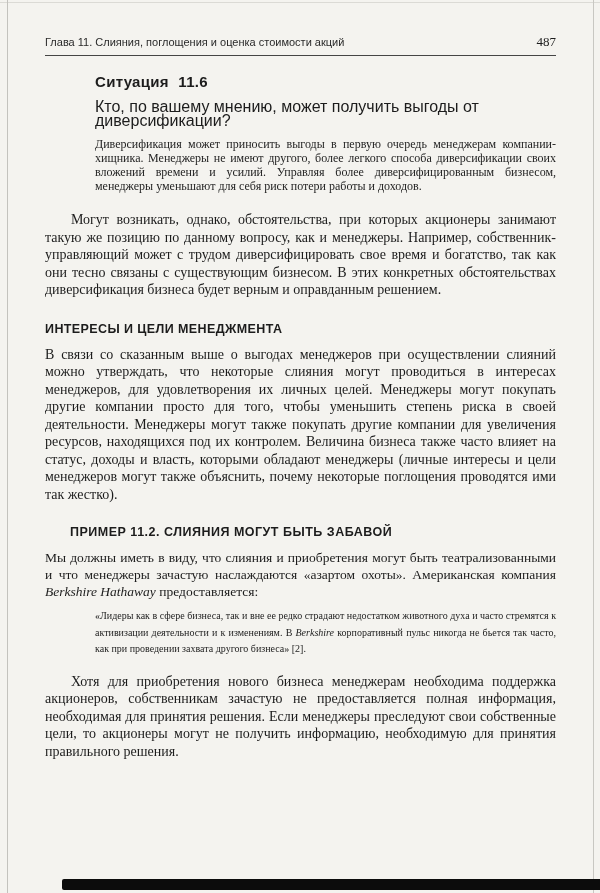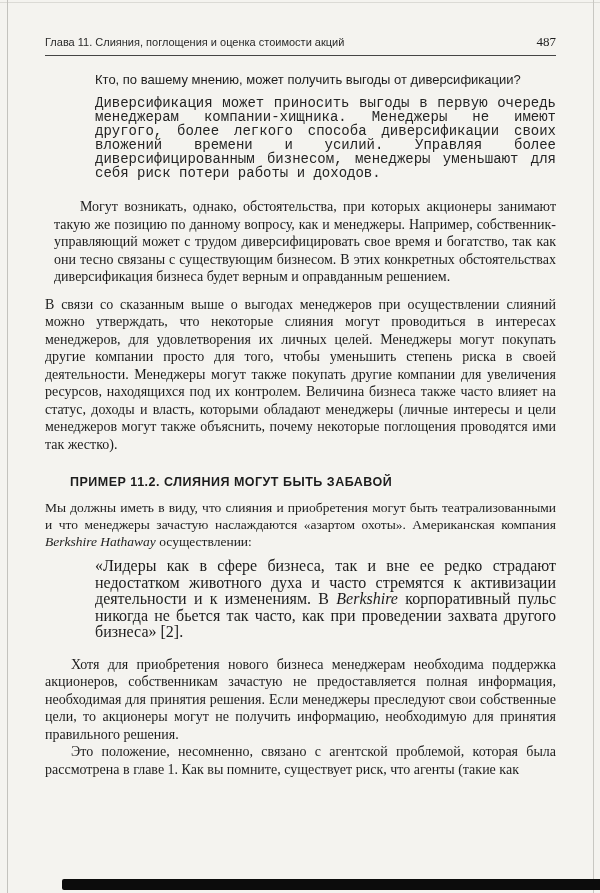--- a/index.html
+++ b/index.html
@@ -38,52 +38,52 @@
 
   .situation { margin: 17px 0 0 50px; }
   .sit-title {
     font-family: "Liberation Sans", sans-serif;
     font-size: 15px; font-weight: bold;
     word-spacing: 5px; letter-spacing: 0.3px;
     margin: 0;
   }
   .sit-q {
     font-family: "Liberation Sans", sans-serif;
-    font-size: 13px; line-height: 14px;
+    font-size: 16px; line-height: 14px;
     margin: 10px 0 0 0;
   }
   .sit-a {
-    font-family: Liberation Mono, monospace;
-    font-size: 14px; line-height: 14px;
+    font-family: Liberation Serif, serif;
+    font-size: 12px; line-height: 14px;
     text-align: justify;
     color: #242424;
     margin: 9px 0 0 0;
   }
 
-  .p2 { margin-top: 18px; margin-left: 9px; }
+  .p2 { margin-top: 18px; }
 
   .sec-head {
     font-family: "Liberation Sans", sans-serif;
     font-size: 12.5px; font-weight: bold;
     letter-spacing: 0.4px;
     margin: 23px 0 0 0;
   }
   .p3 { margin-top: 10px; font-family: Liberation Serif, serif; }
 
   .example { margin-top: 22px; }
   .ex-title {
     font-family: "Liberation Sans", sans-serif;
     font-size: 12.5px; font-weight: bold;
     letter-spacing: 0.5px;
     margin: 0 0 0 25px;
   }
   .ex-body { margin-top: 10px; font-size: 13.5px; line-height: 17px; }
   .quote {
     font-family: "Liberation Serif", serif;
-    font-size: 16px; line-height: 16.5px;
+    font-size: 10px; line-height: 16.5px;
     text-align: justify;
     margin: 8px 0 0 50px;
   }
 
   .p4 { margin-top: 15px; }
   .p5 { margin-top: 0; }
 
   .bottom-bar {
     position: absolute;
     left: 62px; right: 0; bottom: 3px;
@@ -104,34 +104,35 @@
   <div class="content">
 
     <div class="header-row">
       <span class="chapter">Глава 11. Слияния, поглощения и оценка стоимости акций</span>
       <span class="pagenum">487</span>
     </div>
     <div class="rule"></div>
 
 
     <section class="situation">
+      <h2 class="sit-title">Ситуация 11.6</h2>
       <p class="sit-q">Кто, по вашему мнению, может получить выгоды от диверсификации?</p>
       <p class="sit-a">Диверсификация может приносить выгоды в первую очередь менеджерам компании-хищника. Менеджеры не имеют другого, более легкого способа диверсификации своих вложений времени и усилий. Управляя более диверсифицированным бизнесом, менеджеры уменьшают для себя риск потери работы и доходов.</p>
     </section>
 
     <p class="body indent p2">Могут возникать, однако, обстоятельства, при которых акционеры занимают такую же позицию по данному вопросу, как и менеджеры. Например, собственник-управляющий может с трудом диверсифицировать свое время и богатство, так как они тесно связаны с существующим бизнесом. В этих конкретных обстоятельствах диверсификация бизнеса будет верным и оправданным решением.</p>
 
+    <h3 class="sec-head">ИНТЕРЕСЫ И ЦЕЛИ МЕНЕДЖМЕНТА</h3>
 
     <p class="body p3">В связи со сказанным выше о выгодах менеджеров при осуществлении слияний можно утверждать, что некоторые слияния могут проводиться в интересах менеджеров, для удовлетворения их личных целей. Менеджеры могут покупать другие компании просто для того, чтобы уменьшить степень риска в своей деятельности. Менеджеры могут также покупать другие компании для увеличения ресурсов, находящихся под их контролем. Величина бизнеса также часто влияет на статус, доходы и власть, которыми обладают менеджеры (личные интересы и цели менеджеров могут также объяснить, почему некоторые поглощения проводятся ими так жестко).</p>
 
     <section class="example">
       <h3 class="ex-title">ПРИМЕР 11.2. СЛИЯНИЯ МОГУТ БЫТЬ ЗАБАВОЙ</h3>
-      <p class="body ex-body"><span>Мы должны иметь в виду, что слияния и приобретения могут быть театрализованными и что менеджеры зачастую наслаждаются «азартом охоты». Американская компания </span><i>Berkshire Hathaway</i><span> осуществлении:</span></p>
+      <p class="body ex-body"><span>Мы должны иметь в виду, что слияния и приобретения могут быть театрализованными и что менеджеры зачастую наслаждаются «азартом охоты». Американская компания </span><i>Berkshire Hathaway</i><span> предоставляется:</span></p>
       <p class="quote"><span>«Лидеры как в сфере бизнеса, так и вне ее редко страдают недостатком животного духа и часто стремятся к активизации деятельности и к изменениям. В </span><i>Berkshire</i><span> корпоративный пульс никогда не бьется так часто, как при проведении захвата другого бизнеса» [2].</span></p>
     </section>
 
     <p class="body indent p4">Хотя для приобретения нового бизнеса менеджерам необходима поддержка акционеров, собственникам зачастую не предоставляется полная информация, необходимая для принятия решения. Если менеджеры преследуют свои собственные цели, то акционеры могут не получить информацию, необходимую для принятия правильного решения.</p>
-    <p class="body indent p5">Это положение, несомненно, связано с агентской проблемой, которая была рассмотрена в главе 1. Как вы помните, существует риск, что агенты (такие как</p>
 
   </div>
 
   <div class="bottom-bar"></div>
 </div>
 
 </body></html>

